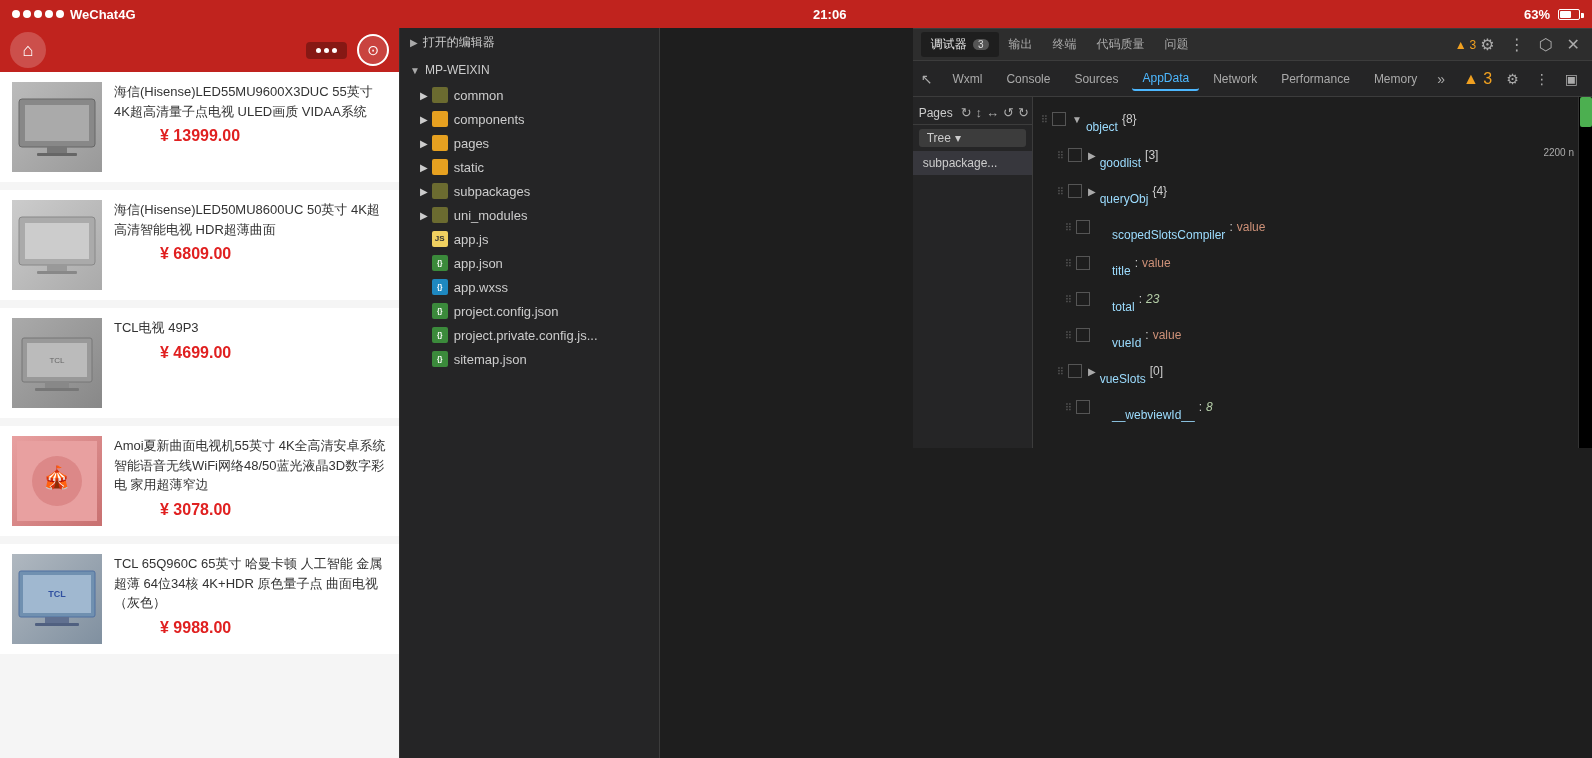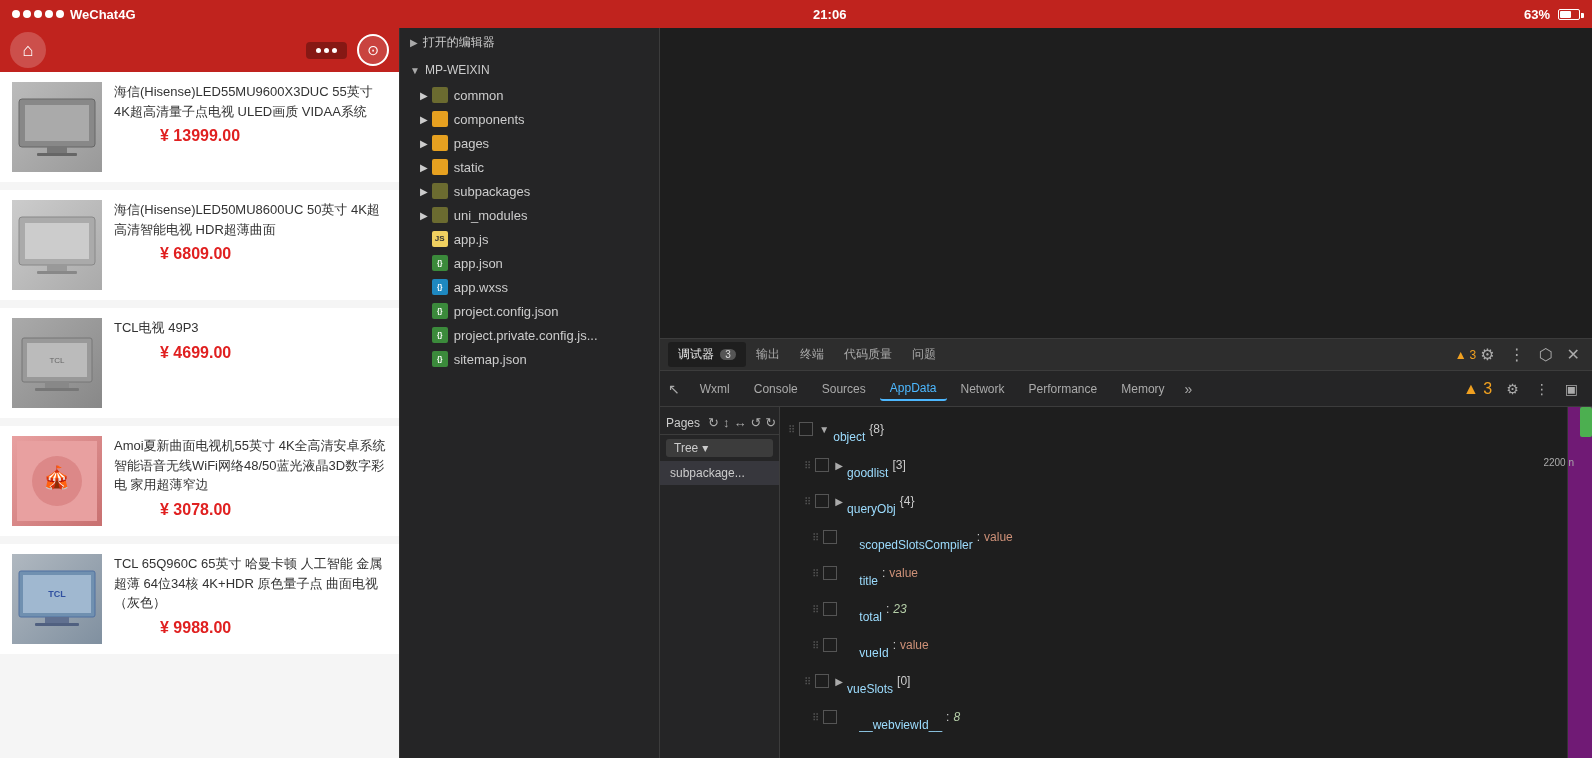--- a/index.html
+++ b/index.html
@@ -113,21 +113,20 @@
     .tree-item .folder-arrow { margin-right: 4px; font-size: 10px; }
     .tree-icon { width: 16px; height: 16px; margin-right: 6px; flex-shrink: 0; display: inline-block; }
     .icon-js { background: #f0d060; color: #333; font-size: 8px; font-weight: bold; text-align: center; line-height: 16px; border-radius: 2px; }
     .icon-json { background: #3b8a3b; color: white; font-size: 7px; font-weight: bold; text-align: center; line-height: 16px; border-radius: 2px; }
     .icon-wxss { background: #1e88c0; color: white; font-size: 7px; font-weight: bold; text-align: center; line-height: 16px; border-radius: 2px; }
 
     
     #editor-area {
       flex: 1;
       display: flex;
-      flex-direction: column;
       background: #1e1e1e;
       overflow: hidden;
     }
 
     
     #devtools-panel {
       height: 420px;
       background: #1e1e1e;
       border-top: 1px solid #3c3c3c;
       display: flex;
@@ -190,21 +189,21 @@
     .data-dots { color: #555; font-size: 10px; margin-right: 4px; cursor: pointer; }
     .data-square { width: 14px; height: 14px; border: 1px solid #555; margin-right: 6px; flex-shrink: 0; }
     .data-key { color: #9cdcfe; margin-top: 16px; }
     .data-brace { color: #ccc; margin-left: 4px; }
     .data-colon { color: #ccc; margin: 0 4px; }
     .data-value { color: #ce9178; }
     .data-number { color: #b5cea8; font-style: italic; }
     .data-arrow { color: #aaa; margin-right: 4px; font-size: 10px; cursor: pointer; }
 
     
-    #right-scrollbar { width: 25px; background: #701a75; border-left: 1px solid #333; position: relative; }
+    #right-scrollbar { width: 14px; background: #000000; border-left: 1px solid #333; position: relative; }
     .scrollbar-thumb { position: absolute; top: 0; right: 0; width: 12px; background: #4caf50; height: 30px; border-radius: 2px; }
     .scrollbar-label { position: absolute; right: 18px; top: 50px; color: #aaa; font-size: 10px; white-space: nowrap; }
 
     
     #ide-bottom { flex: 1; background: #1e1e1e; }
 
     
     #right-side {
       flex: 1;
       display: flex;

